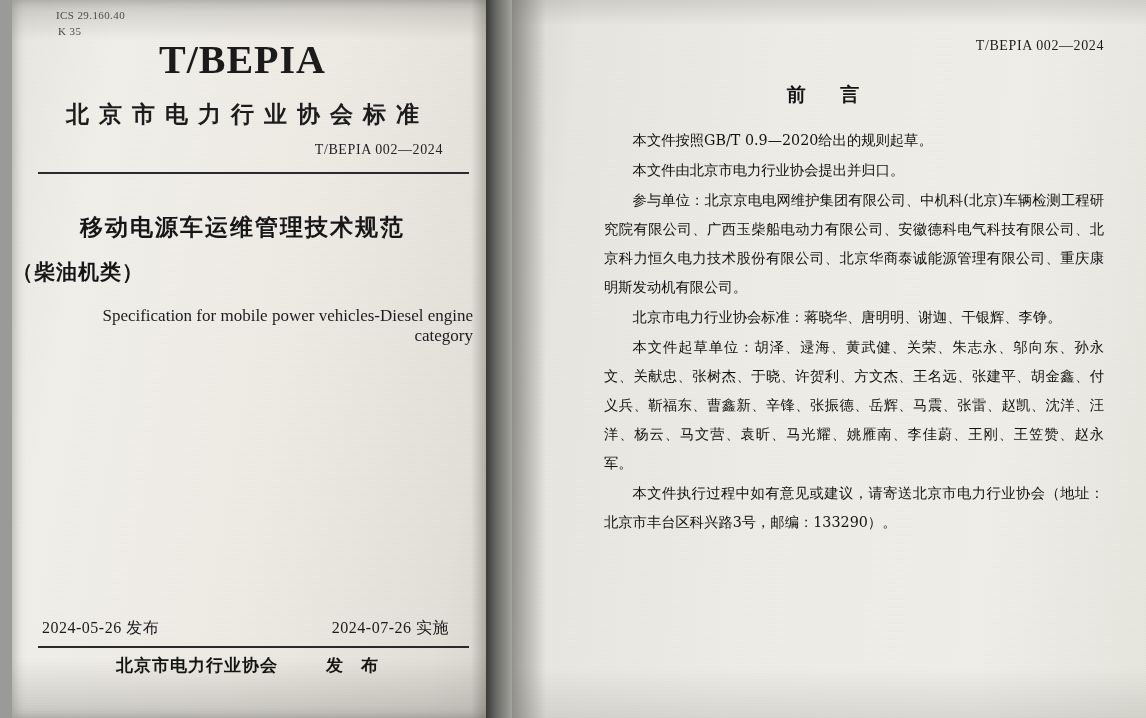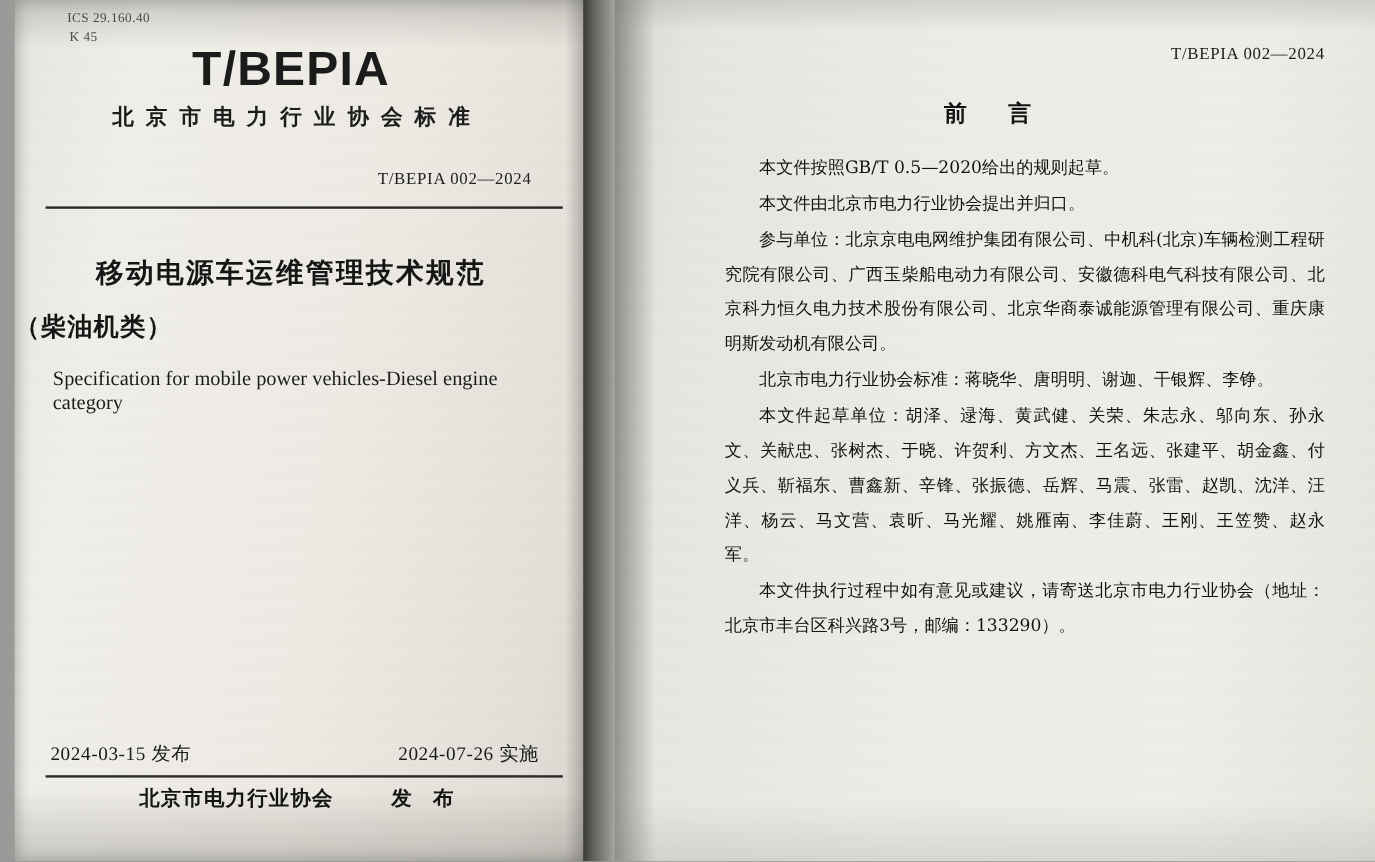--- a/index.html
+++ b/index.html
@@ -88,31 +88,31 @@
     letter-spacing: 0.4px;
   }
   .ics-block .k-line { margin-left: 2px; }
 
   .brand {
     position: absolute;
     left: 0; right: 24px; top: 36px;
     text-align: center;
   }
   .brand-en {
-    font-family: Liberation Sans, sans-serif;
+    font-family: Liberation Serif, serif;
     font-size: 40px;
     font-weight: bold;
     letter-spacing: 1px;
     color: #1b1b1b;
     text-align: center;
   }
   .brand-cn {
-    margin-top: 4px;
-    font-family: "DejaVu Serif", serif;
-    font-size: 18px;
+    margin-top: 16px;
+    font-family: "DejaVu Serif", serif;
+    font-size: 23px;
     font-weight: bold;
     letter-spacing: 10px;
     padding-left: 10px;
     color: #1c1c1c;
   }
 
   .std-no-left {
     position: absolute;
     right: 54px; top: 142px;
     font-family: "Liberation Serif", serif;
@@ -143,21 +143,21 @@
     left: 0; right: 24px; top: 258px;
     font-family: "DejaVu Serif", serif;
     font-size: 21px;
     font-weight: bold;
     letter-spacing: 1px;
     color: #161616;
   }
   .title-en {
     position: absolute;
     left: 0; right: 24px; top: 306px;
-    text-align: left;
+    text-align: right;
     font-family: "Liberation Serif", serif;
     font-size: 17px;
     color: #1c1c1c;
     padding-left: 32px;
   }
 
   .pub-date {
     position: absolute;
     left: 30px; top: 618px;
     font-family: "Liberation Serif", serif;
@@ -247,57 +247,57 @@
 
 <div class="page">
 
   <div class="sheet-left">
     <div class="shade-top"></div>
     <div class="shade-bottom"></div>
     <div class="grain"></div>
 
     <div class="ics-block">
       <div>ICS 29.160.40</div>
-      <div class="k-line">K 45</div>
+      <div class="k-line">K 35</div>
     </div>
 
     <div class="brand">
       <div class="brand-en">T/BEPIA</div>
       <div class="brand-cn">北京市电力行业协会标准</div>
     </div>
 
     <div class="std-no-left">T/BEPIA 002—2024</div>
 
     <div class="rule"></div>
 
     <div class="title-cn">移动电源车运维管理技术规范</div>
     <div class="subtitle-cn">（柴油机类）</div>
     <div class="title-en">Specification for mobile power vehicles-Diesel engine category</div>
 
-    <div class="pub-date">2024-03-15 发布</div>
+    <div class="pub-date">2024-05-26 发布</div>
     <div class="impl-date">2024-07-26 实施</div>
 
     <div class="rule-bottom"></div>
     <div class="issuer">北京市电力行业协会</div>
     <div class="issue-word">发 布</div>
   </div>
 
   <div class="gutter"></div>
 
   <div class="sheet-right">
     <div class="shade-left"></div>
     <div class="shade-top"></div>
     <div class="shade-bottom"></div>
     <div class="grain"></div>
 
     <div class="std-no-right">T/BEPIA 002—2024</div>
     <div class="foreword-heading">前 言</div>
 
     <div class="foreword-body">
-      <p>本文件按照GB/T 0.5—2020给出的规则起草。</p>
+      <p>本文件按照GB/T 0.9—2020给出的规则起草。</p>
       <p>本文件由北京市电力行业协会提出并归口。</p>
       <p>参与单位：北京京电电网维护集团有限公司、中机科(北京)车辆检测工程研究院有限公司、广西玉柴船电动力有限公司、安徽德科电气科技有限公司、北京科力恒久电力技术股份有限公司、北京华商泰诚能源管理有限公司、重庆康明斯发动机有限公司。</p>
       <p>北京市电力行业协会标准：蒋晓华、唐明明、谢迦、干银辉、李铮。</p>
       <p>本文件起草单位：胡泽、逯海、黄武健、关荣、朱志永、邬向东、孙永文、关献忠、张树杰、于晓、许贺利、方文杰、王名远、张建平、胡金鑫、付义兵、靳福东、曹鑫新、辛锋、张振德、岳辉、马震、张雷、赵凯、沈洋、汪洋、杨云、马文营、袁昕、马光耀、姚雁南、李佳蔚、王刚、王笠赞、赵永军。</p>
       <p>本文件执行过程中如有意见或建议，请寄送北京市电力行业协会（地址：北京市丰台区科兴路3号，邮编：133290）。</p>
     </div>
   </div>
 
 </div>
 

